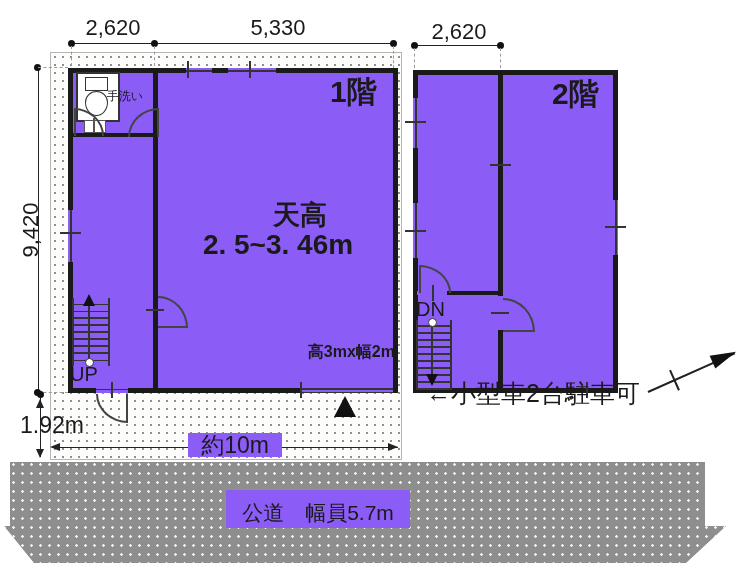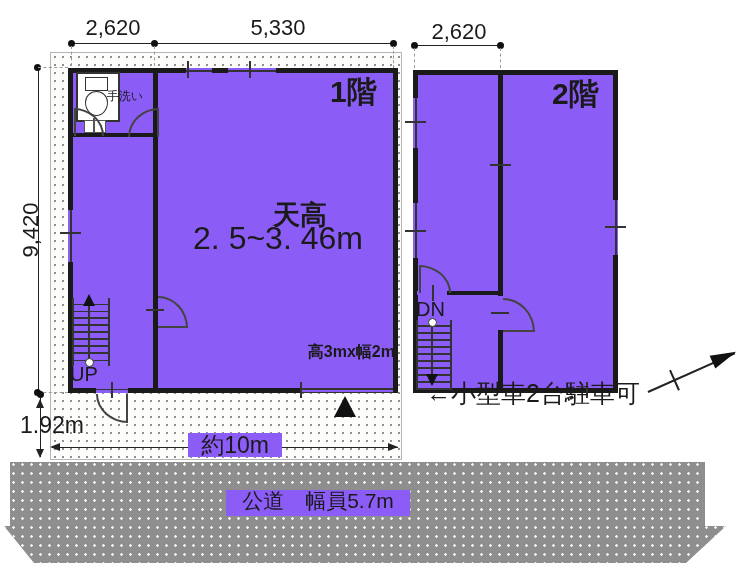--- a/index.html
+++ b/index.html
@@ -30,21 +30,21 @@
 </style>
 </head>
 <body>
 
 <div class="stage">
 
   <div class="land" style="left:50px;top:52px;width:350px;height:406px;"></div>
 
   <div class="road" style="left:0;top:460px;width:750px;height:103px;
        clip-path:polygon(10px 2px,705px 2px,705px 66px,726px 66px,686px 103px,34px 103px,4px 66px,10px 66px);"></div>
-  <div class="whitebg txt center" style="left:226px;top:490px;width:184px;height:26px;font-size:21px;padding-top:0;">
+  <div class="whitebg txt center" style="left:226px;top:490px;width:184px;height:26px;font-size:21px;padding-top:12px;">
     <span>公道　幅員5.7m</span>
   </div>
 
   <div class="whitebg" style="left:68px;top:68px;width:330px;height:325px;"></div>
 
   <div class="wall" style="left:68px;top:68px;width:330px;height:5px;"></div>
   <div class="wall" style="left:68px;top:68px;width:5px;height:325px;"></div>
   <div class="wall" style="left:393px;top:68px;width:5px;height:325px;"></div>
   <div class="wall" style="left:68px;top:388px;width:330px;height:5px;"></div>
 
@@ -93,21 +93,21 @@
 
   <div class="txt" style="left:330px;top:76px;font-size:30px;font-weight:600;">
     <span>1階</span>
   </div>
   <div class="txt center" style="left:98px;top:90px;width:54px;font-size:12px;">
     <span>手洗い</span>
   </div>
   <div class="txt center" style="left:235px;top:201px;width:130px;font-size:27px;font-weight:600;">
     <span>天高</span>
   </div>
-  <div class="txt center" style="left:180px;top:222px;width:196px;font-size:32px;font-weight:400;">
+  <div class="txt center" style="left:180px;top:230px;width:196px;font-size:28px;font-weight:700;">
     <span>2. 5~3. 46m</span>
   </div>
   <div class="txt" style="left:280px;top:344px;width:115px;text-align:right;font-size:16px;font-weight:600;">
     <div>高3mx幅2m</div>
   </div>
   <div class="tri" style="left:334px;top:396px;border-left:11px solid transparent;border-right:11px solid transparent;border-bottom:21px solid #111;"></div>
 
   <div class="whitebg" style="left:413px;top:70px;width:205px;height:323px;"></div>
   <div class="wall" style="left:413px;top:70px;width:205px;height:5px;"></div>
   <div class="wall" style="left:413px;top:70px;width:5px;height:323px;"></div>

